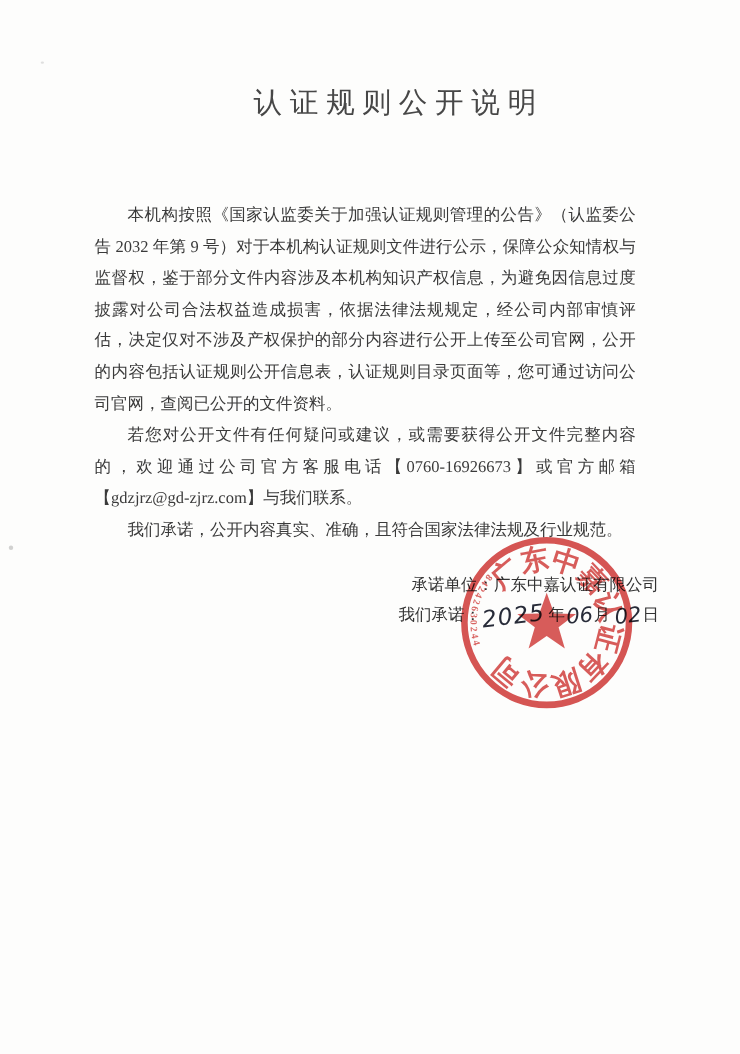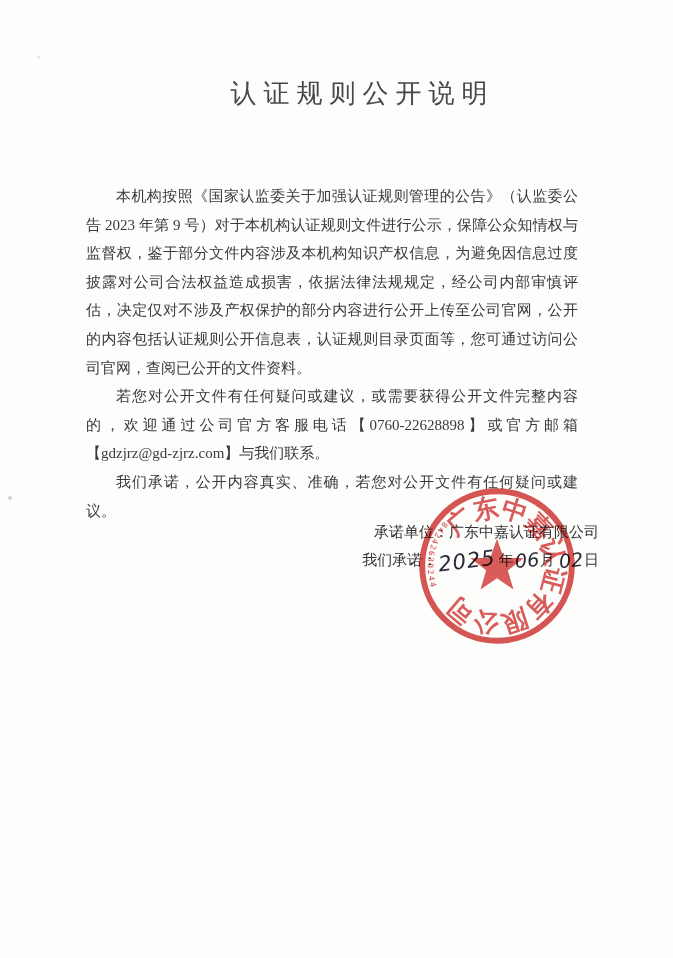--- a/index.html
+++ b/index.html
@@ -74,23 +74,23 @@
   .speck-2 { left:37px; top:56px;  width:3px; height:2px; opacity:.3; }
 </style>
 </head>
 <body>
 
 <div class="page">
 
   <h1 class="doc-title">认证规则公开说明</h1>
 
   <div class="doc-body">
-    <p>本机构按照《国家认监委关于加强认证规则管理的公告》（认监委公告 2023 年第 9 号）对于本机构认证规则文件进行公示，保障公众知情权与监督权，鉴于部分文件内容涉及本机构知识产权信息，为避免因信息过度披露对公司合法权益造成损害，依据法律法规规定，经公司内部审慎评估，决定仅对不涉及产权保护的部分内容进行公开上传至公司官网，公开的内容包括认证规则公开信息表，认证规则目录页面等，您可通过访问公司官网，查阅已公开的文件资料。</p>
-    <p>若您对公开文件有任何疑问或建议，或需要获得公开文件完整内容的，欢迎通过公司官方客服电话【0760-22628898】或官方邮箱【gdzjrz@gd-zjrz.com】与我们联系。</p>
-    <p>我们承诺，公开内容真实、准确，若您对公开文件有任何疑问或建议。</p>
+    <p>本机构按照《国家认监委关于加强认证规则管理的公告》（认监委公告 2032 年第 9 号）对于本机构认证规则文件进行公示，保障公众知情权与监督权，鉴于部分文件内容涉及本机构知识产权信息，为避免因信息过度披露对公司合法权益造成损害，依据法律法规规定，经公司内部审慎评估，决定仅对不涉及产权保护的部分内容进行公开上传至公司官网，公开的内容包括认证规则公开信息表，认证规则目录页面等，您可通过访问公司官网，查阅已公开的文件资料。</p>
+    <p>若您对公开文件有任何疑问或建议，或需要获得公开文件完整内容的，欢迎通过公司官方客服电话【0760-16926673】或官方邮箱【gdzjrz@gd-zjrz.com】与我们联系。</p>
+    <p>我们承诺，公开内容真实、准确，且符合国家法律法规及行业规范。</p>
   </div>
 
   <div class="signature">
     <div class="sig-line"><span>承诺单位：</span><span>广东中嘉认证有限公司</span></div>
     <div class="sig-line"><span>我们承诺：</span><span class="hw hw-year">2025</span><span>年</span><span class="hw hw-month">06</span><span>月</span><span class="hw hw-day">02</span><span>日</span></div>
   </div>
 
   <svg class="seal" viewBox="0 0 200 200">
     <circle cx="100" cy="100" r="88" fill="none" stroke-width="7" style="stroke:var(--seal)" stroke-opacity="0.95"></circle>
     <polygon points="100,68 107.9,90.2 131.4,90.8 112.7,105.1 119.4,127.7 100,114.4 80.6,127.7 87.3,105.1 68.6,90.8 92.1,90.2" style="fill:var(--seal)" fill-opacity="0.9"></polygon>

